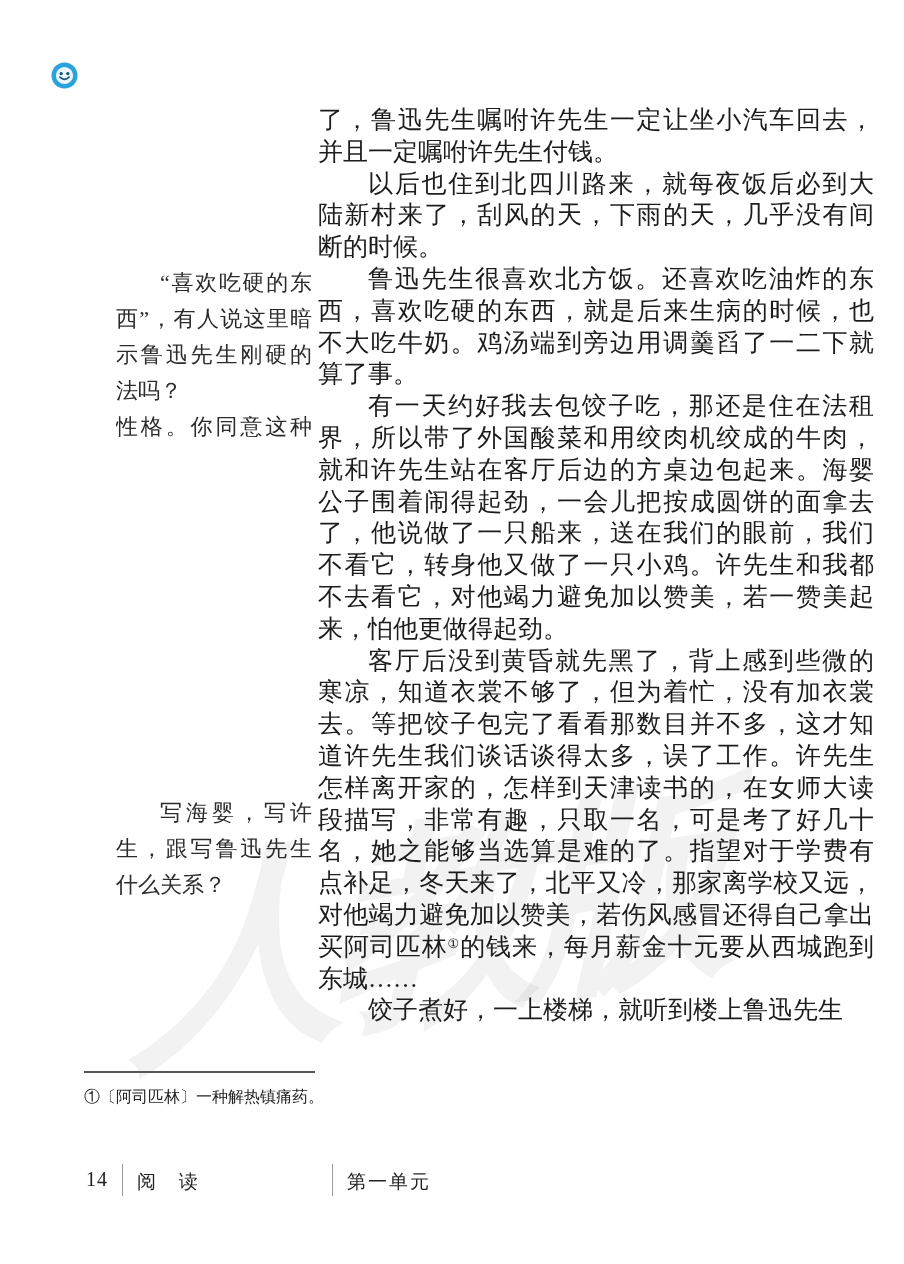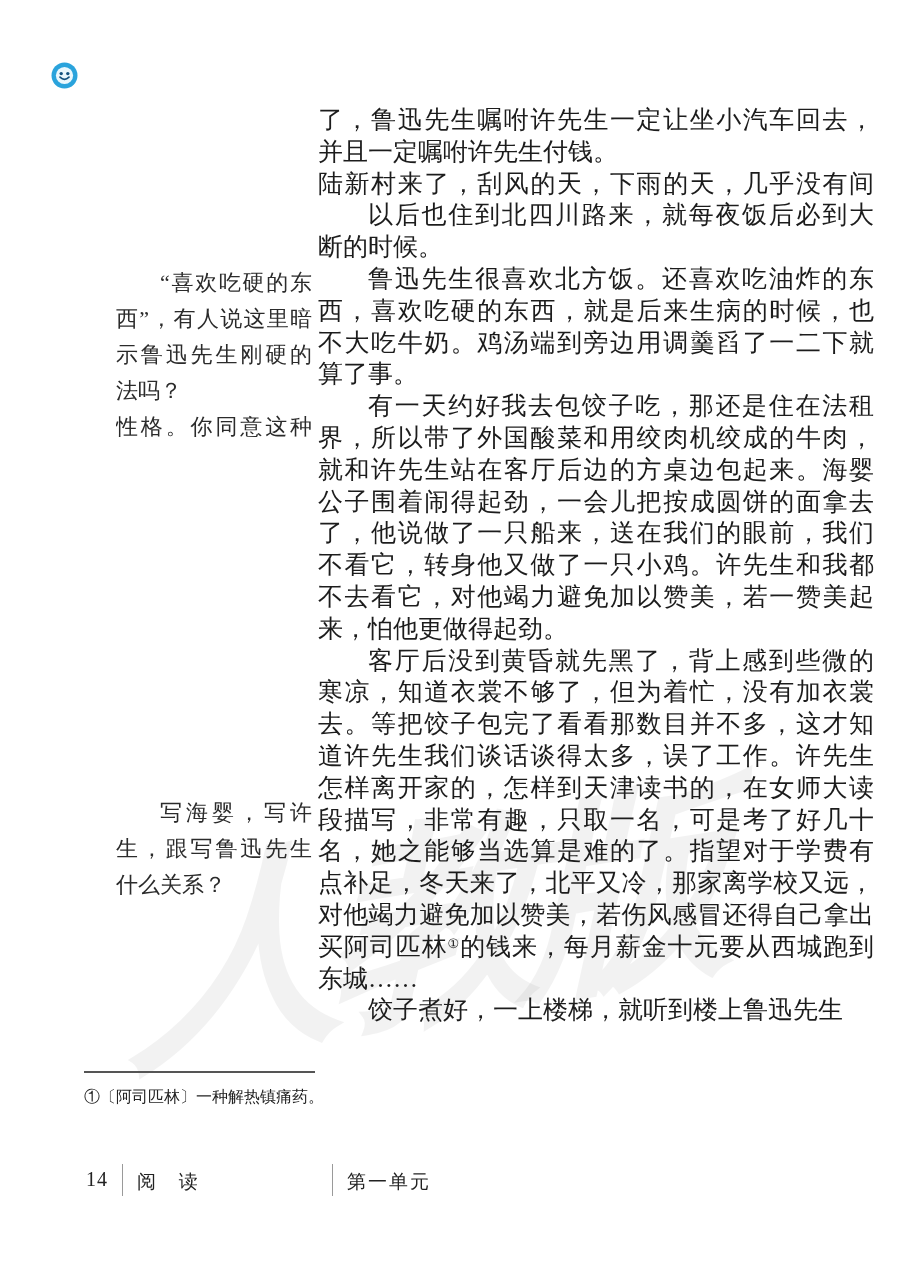--- a/index.html
+++ b/index.html
@@ -89,22 +89,22 @@
     </div>
   <div class="note" id="note1">
       <div class="nline indent">写海婴，写许先</div>
       <div class="nline">生，跟写鲁迅先生有</div>
       <div class="nline last">什么关系？</div>
     </div>
 
   <div id="main-text">
       <div class="mline">了，鲁迅先生嘱咐许先生一定让坐小汽车回去，</div>
       <div class="mline last">并且一定嘱咐许先生付钱。</div>
+      <div class="mline indent2">以后也住到北四川路来，就每夜饭后必到大</div>
       <div class="mline">陆新村来了，刮风的天，下雨的天，几乎没有间</div>
-      <div class="mline indent2">以后也住到北四川路来，就每夜饭后必到大</div>
       <div class="mline last">断的时候。</div>
       <div class="mline indent2">鲁迅先生很喜欢北方饭。还喜欢吃油炸的东</div>
       <div class="mline">西，喜欢吃硬的东西，就是后来生病的时候，也</div>
       <div class="mline">不大吃牛奶。鸡汤端到旁边用调羹舀了一二下就</div>
       <div class="mline last">算了事。</div>
       <div class="mline indent2">有一天约好我去包饺子吃，那还是住在法租</div>
       <div class="mline">界，所以带了外国酸菜和用绞肉机绞成的牛肉，</div>
       <div class="mline">就和许先生站在客厅后边的方桌边包起来。海婴</div>
       <div class="mline">公子围着闹得起劲，一会儿把按成圆饼的面拿去</div>
       <div class="mline">了，他说做了一只船来，送在我们的眼前，我们</div>

